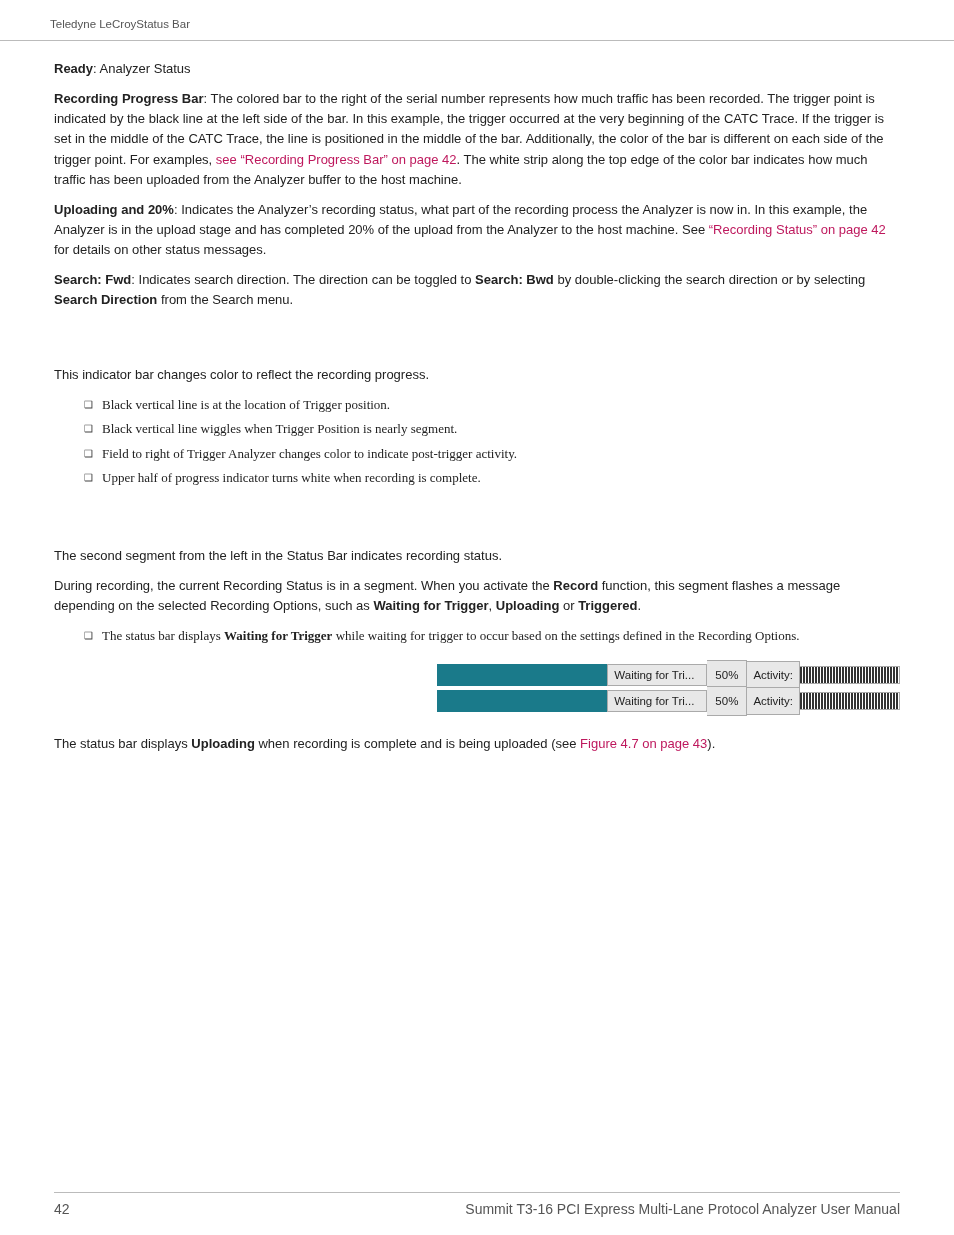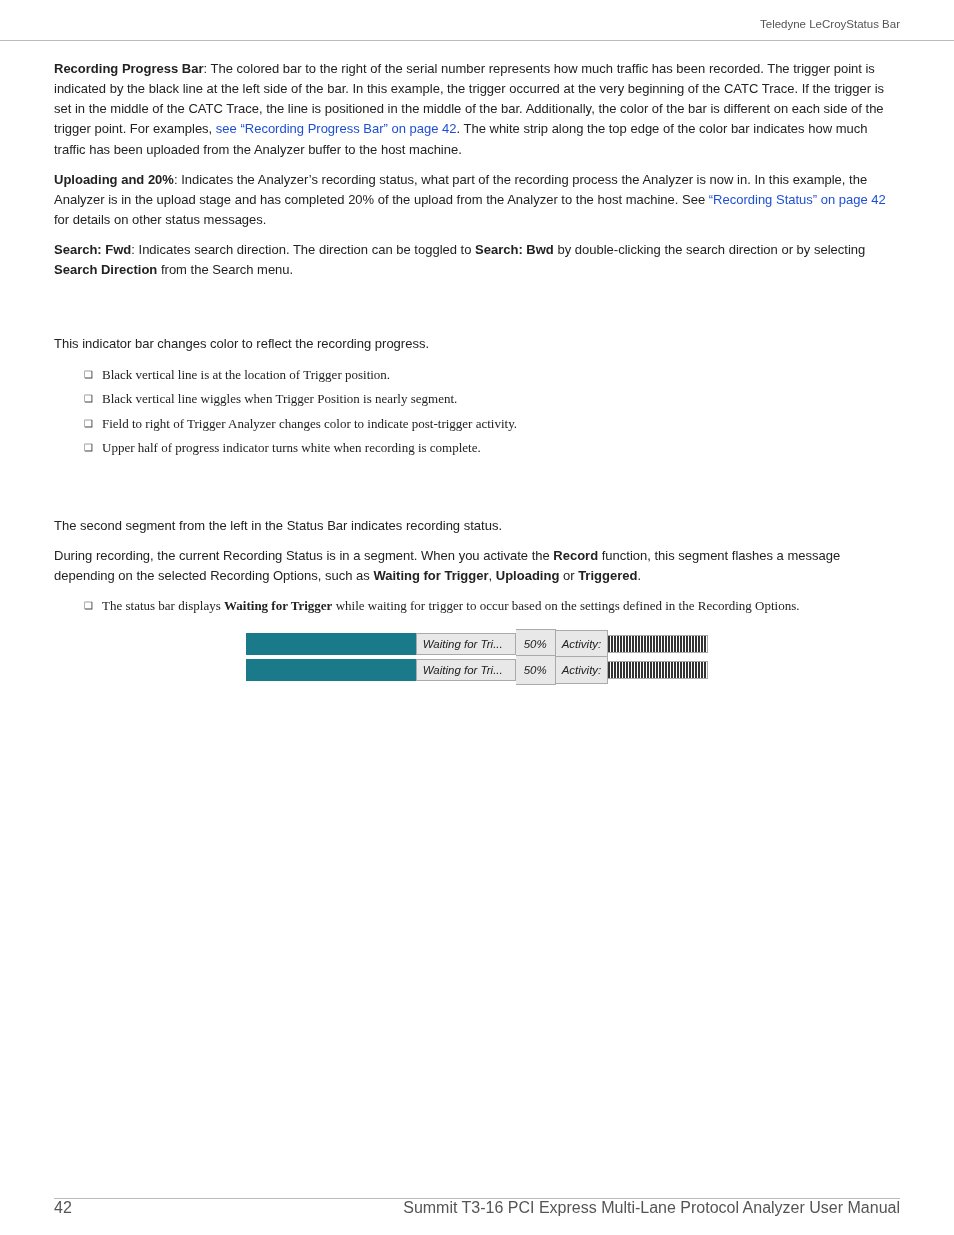--- a/index.html
+++ b/index.html
@@ -8,52 +8,53 @@
       font-size: 13px;
       color: #222;
       background: #fff;
       width: 954px;
       min-height: 1235px;
       position: relative;
     }
 
     .page-header {
       display: flex;
-      justify-content: flex-end;
-      padding: 18px 54px 10px 28px;
+      justify-content: flex-start;
+      padding: 18px 54px 10px 50px;
       font-size: 11.5px;
       color: #555;
       border-bottom: 1px solid #bbb;
       margin-bottom: 18px;
     }
 
     .page-content {
       padding: 0 54px 60px 54px;
     }
 
     .page-footer {
       position: absolute;
       bottom: 18px;
       left: 54px;
       right: 54px;
       display: flex;
       justify-content: space-between;
-      font-size: 16px;
+      font-size: 14px;
       color: #555;
       border-top: 1px solid #bbb;
+      padding-top: 8px;
     }
 
     p {
       margin-bottom: 10px;
       line-height: 1.55;
       font-size: 13px;
     }
 
     .bold { font-weight: bold; }
-    .link { color: #1d4ed8; text-decoration: none; }
+    .link { color: #be185d; text-decoration: none; }
 
     .bullet-list {
       list-style: none;
       margin: 6px 0 14px 30px;
       font-family: Liberation Serif, serif;
     }
     .bullet-list li {
       position: relative;
       padding-left: 18px;
       margin-bottom: 5px;
@@ -67,22 +68,21 @@
       font-size: 10px;
       top: 2px;
       color: #444;
     }
 
     .status-bar-demo {
       margin: 18px 0 22px 0;
       display: flex;
       flex-direction: column;
       gap: 4px;
-      align-items: center;
-      font-style: italic;
+      align-items: flex-end;
     }
 
     .status-row {
       display: flex;
       align-items: center;
       height: 22px;
     }
 
     .status-blue-segment {
       background-color: #1a7a8a;
@@ -141,20 +141,23 @@
 </head>
 <body>
 
 <div class="page-header">
   <span>Teledyne LeCroy</span>
   <span>Status Bar</span>
 </div>
 
 <div class="page-content">
 
+  <p>
+    <span class="bold">Ready</span><span>: Analyzer Status</span>
+  </p>
 
   <p>
     <span class="bold">Recording Progress Bar</span><span>: The colored bar to the right of the serial number represents how much traffic has been recorded. The trigger point is indicated by the black line at the left side of the bar. In this example, the trigger occurred at the very beginning of the CATC Trace. If the trigger is set in the middle of the CATC Trace, the line is positioned in the middle of the bar. Additionally, the color of the bar is different on each side of the trigger point. For examples,</span>
     <a class="link">see “Recording Progress Bar” on page 42</a><span>. The white strip along the top edge of the color bar indicates how much traffic has been uploaded from the Analyzer buffer to the host machine.</span>
   </p>
 
   <p>
     <span class="bold">Uploading and 20%</span><span>: Indicates the Analyzer’s recording status, what part of the recording process the Analyzer is now in. In this example, the Analyzer is in the upload stage and has completed 20% of the upload from the Analyzer to the host machine. See</span>
     <a class="link">“Recording Status” on page 42</a>
     <span>for details on other status messages.</span>
@@ -213,19 +216,25 @@
     </div>
     <div class="status-row">
       <div class="status-blue-segment"></div>
       <div class="status-waiting-segment">Waiting for Tri...</div>
       <div class="status-percent-segment">50%</div>
       <div class="status-activity-label">Activity:</div>
       <div class="status-activity-bar"></div>
     </div>
   </div>
 
+  <p>
+    <span>The status bar displays</span>
+    <span class="bold">Uploading</span>
+    <span>when recording is complete and is being uploaded (see</span>
+    <a class="link">Figure 4.7 on page 43</a><span>).</span>
+  </p>
 
 </div>
 
 <div class="page-footer">
   <span>42</span>
   <span>Summit T3-16 PCI Express Multi-Lane Protocol Analyzer User Manual</span>
 </div>
 
 </body></html>

